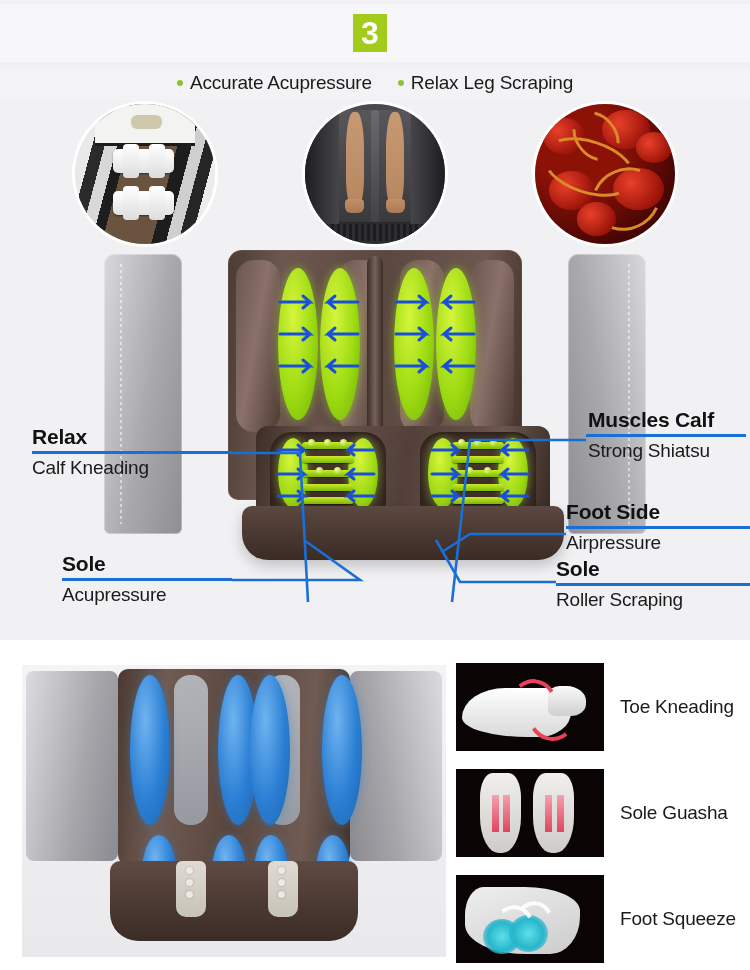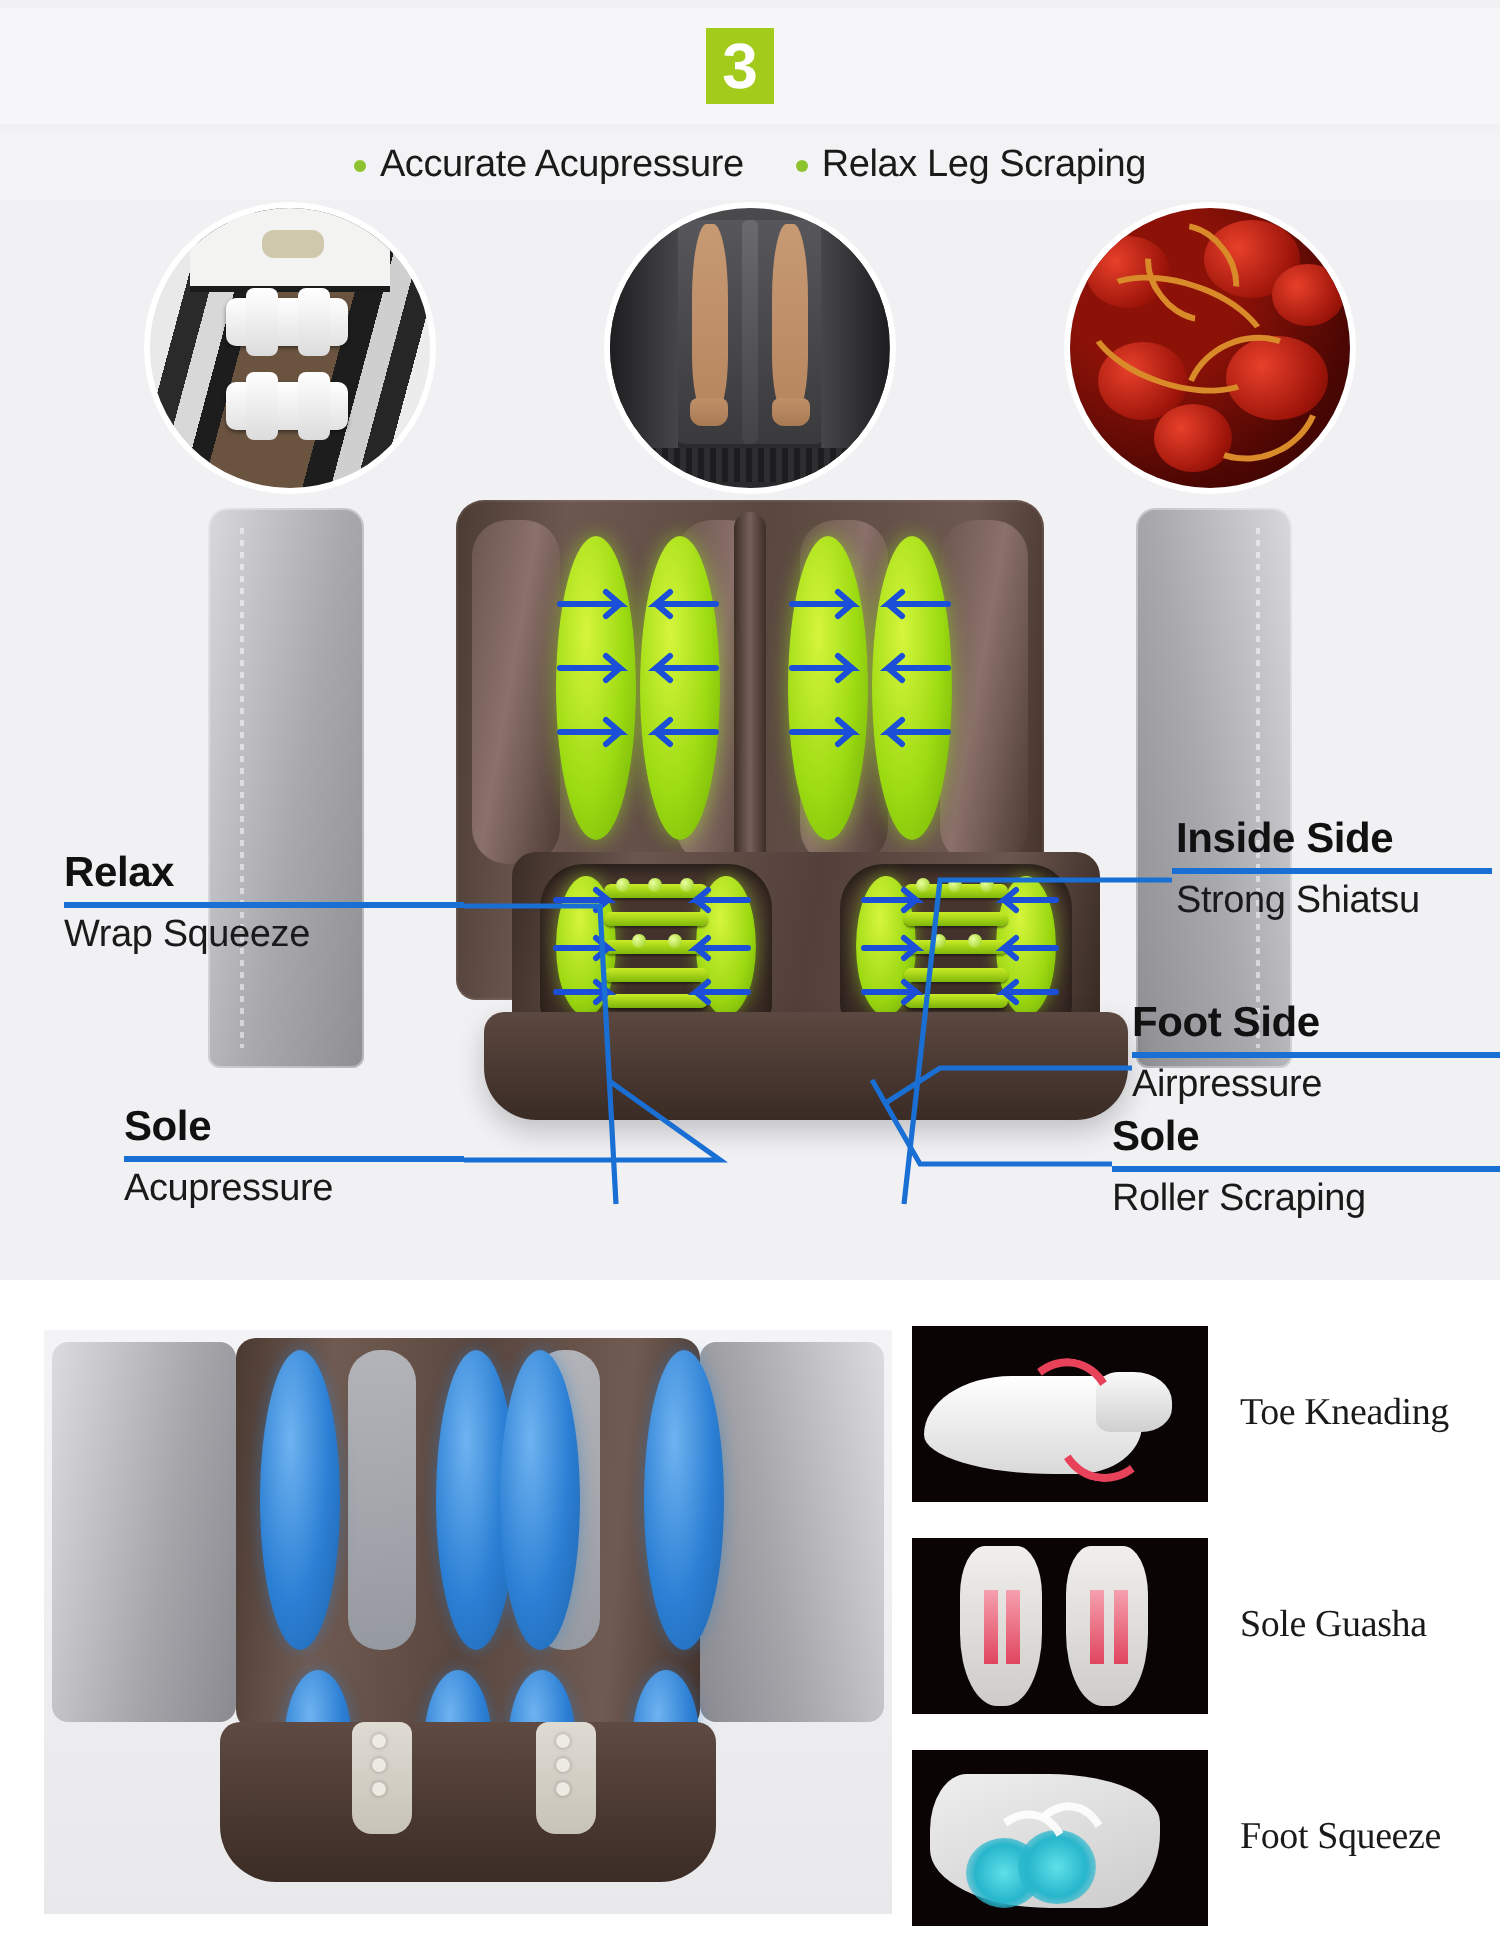--- a/index.html
+++ b/index.html
@@ -180,21 +180,21 @@
   #co-inside-calf{left:588px;top:408px;}
   #co-inside-calf .rule{width:160px;margin-left:-2px;}
   #co-foot-side{left:566px;top:500px;}
   #co-foot-side .rule{width:184px;}
   #co-sole-r{left:556px;top:557px;}
   #co-sole-r .rule{width:194px;}
 
   #leader-svg{position:absolute;left:0;top:250px;width:750px;height:390px;pointer-events:none;}
 
   
-  #bottom-section{position:absolute;left:0;top:653px;width:750px;height:317px;background:#ffffff;font-family:Liberation Serif, serif;}
+  #bottom-section{position:absolute;left:0;top:653px;width:750px;height:317px;background:#ffffff;}
 
   #chair-blue{
     position:absolute;left:22px;top:12px;width:424px;height:292px;
     background:linear-gradient(180deg,#f4f4f6,#e9e9ec);overflow:hidden;
   }
   .b-arm{position:absolute;width:92px;height:190px;
       background:linear-gradient(100deg,#dcdce0,#a5a5aa 60%,#8a8a90);border-radius:8px;}
   #b-arm-l{left:4px;top:6px;}
   #b-arm-r{right:4px;top:6px;transform:scaleX(-1);}
   #b-legrest{position:absolute;left:96px;top:4px;width:232px;height:196px;
@@ -403,31 +403,31 @@
       <path d="M232 330 L360 330 L304 290"></path>
       <path d="M586 190 L470 190 L452 352"></path>
       <path d="M566 284 L470 284 L442 302"></path>
       <path d="M556 332 L460 332 L436 290"></path>
     </g>
   </svg>
 
   <div class="callout" id="co-calf">
     <div class="title">Relax</div>
     <div class="rule"></div>
-    <div class="sub">Wrap Squeeze</div>
+    <div class="sub">Calf Kneading</div>
   </div>
 
   <div class="callout" id="co-sole-l">
     <div class="title">Sole</div>
     <div class="rule"></div>
     <div class="sub">Acupressure</div>
   </div>
 
   <div class="callout right" id="co-inside-calf">
-    <div class="title">Inside Side</div>
+    <div class="title">Muscles Calf</div>
     <div class="rule"></div>
     <div class="sub">Strong Shiatsu</div>
   </div>
 
   <div class="callout right" id="co-foot-side">
     <div class="title">Foot Side</div>
     <div class="rule"></div>
     <div class="sub">Airpressure</div>
   </div>
 

